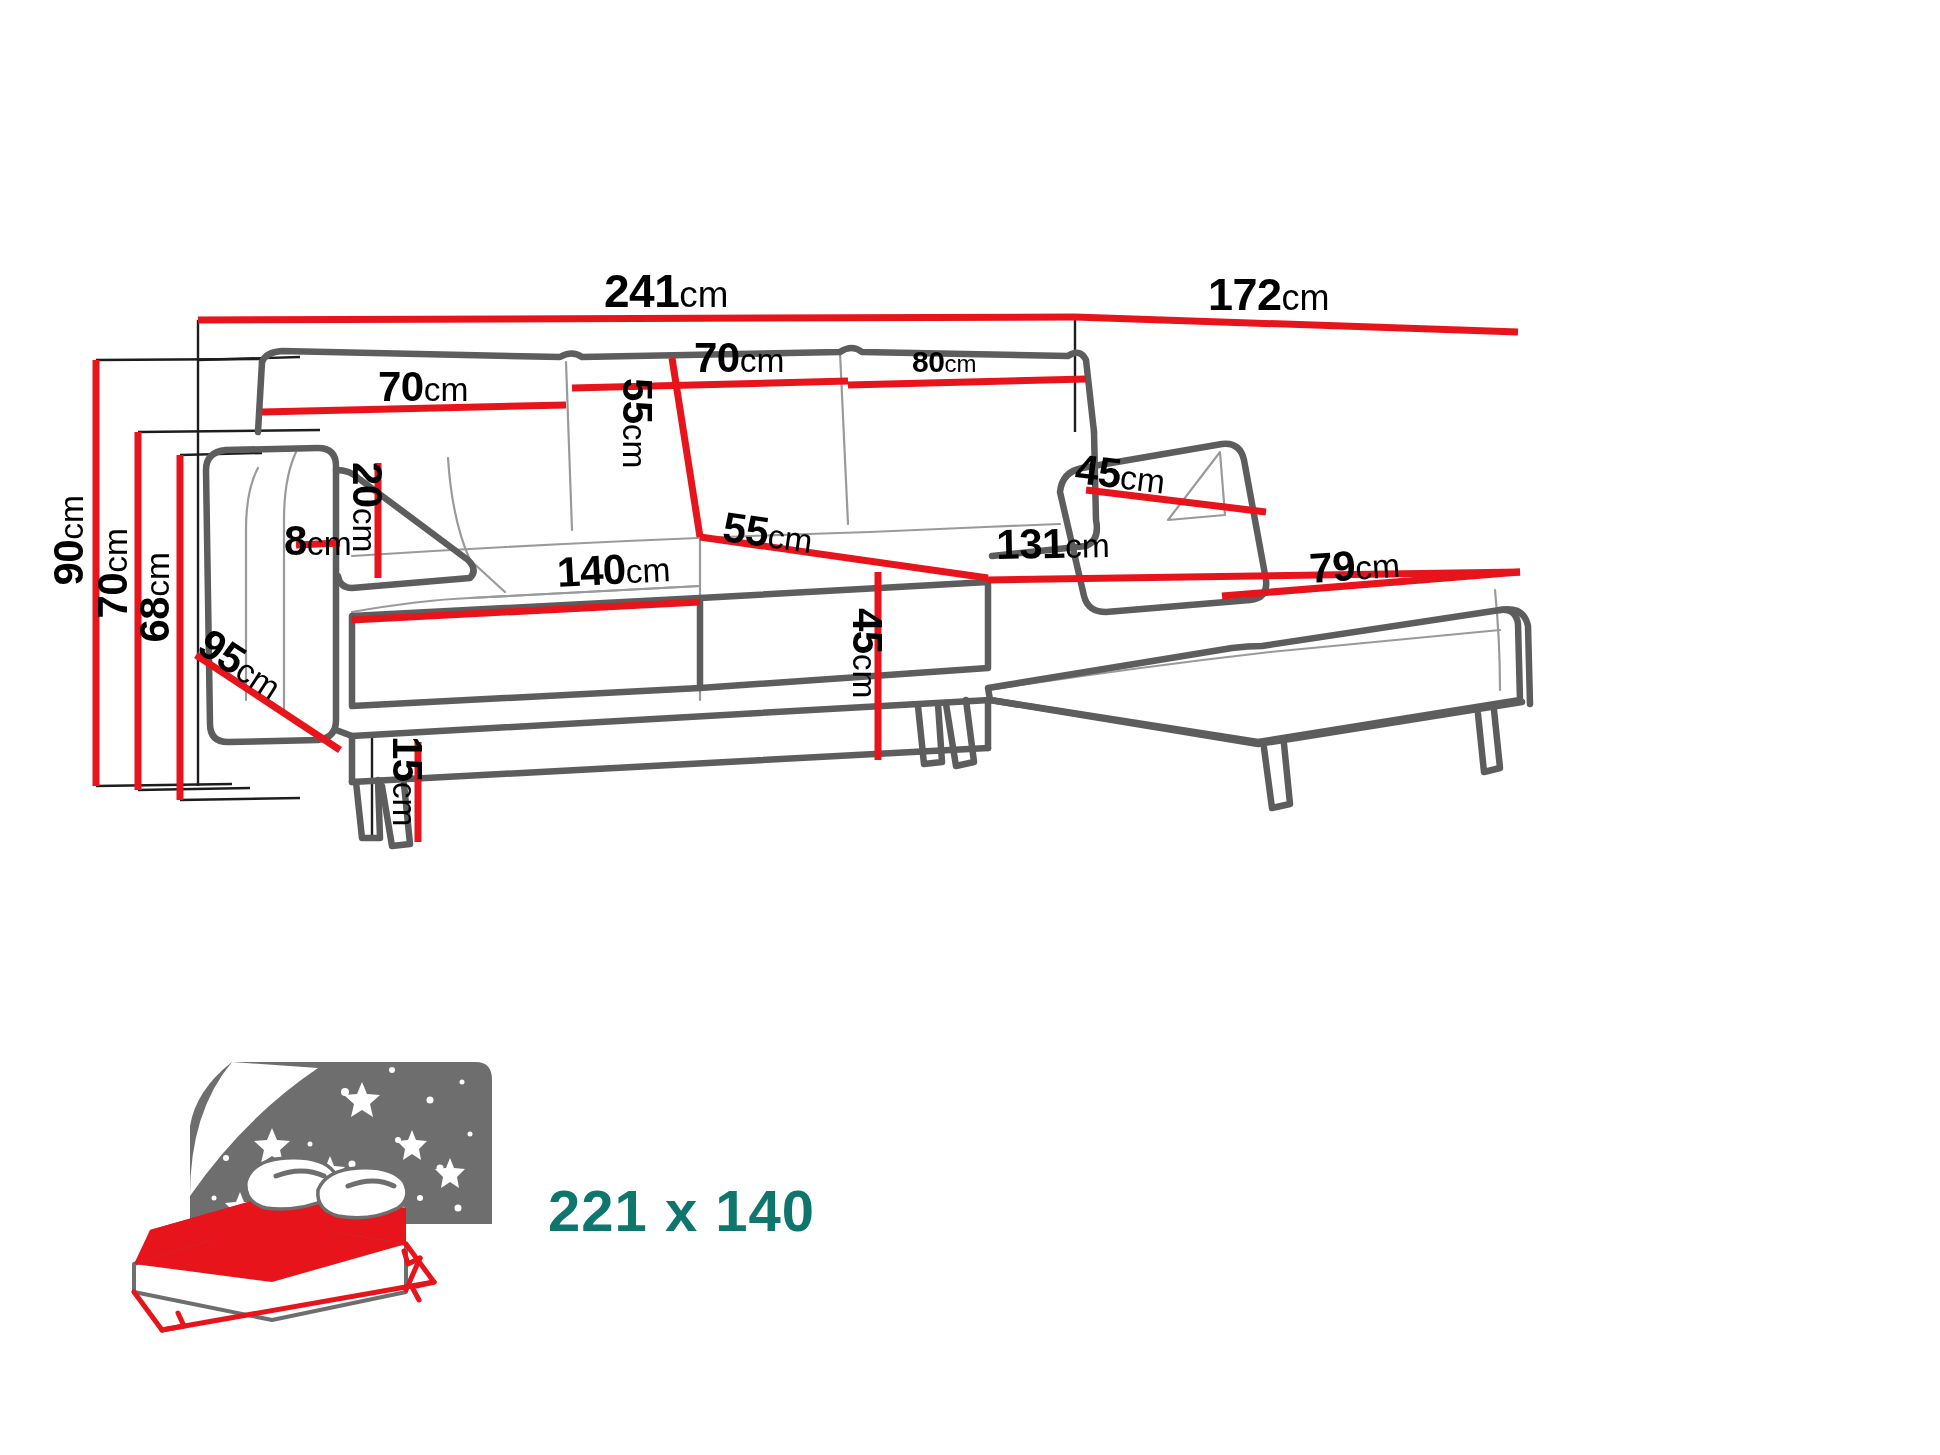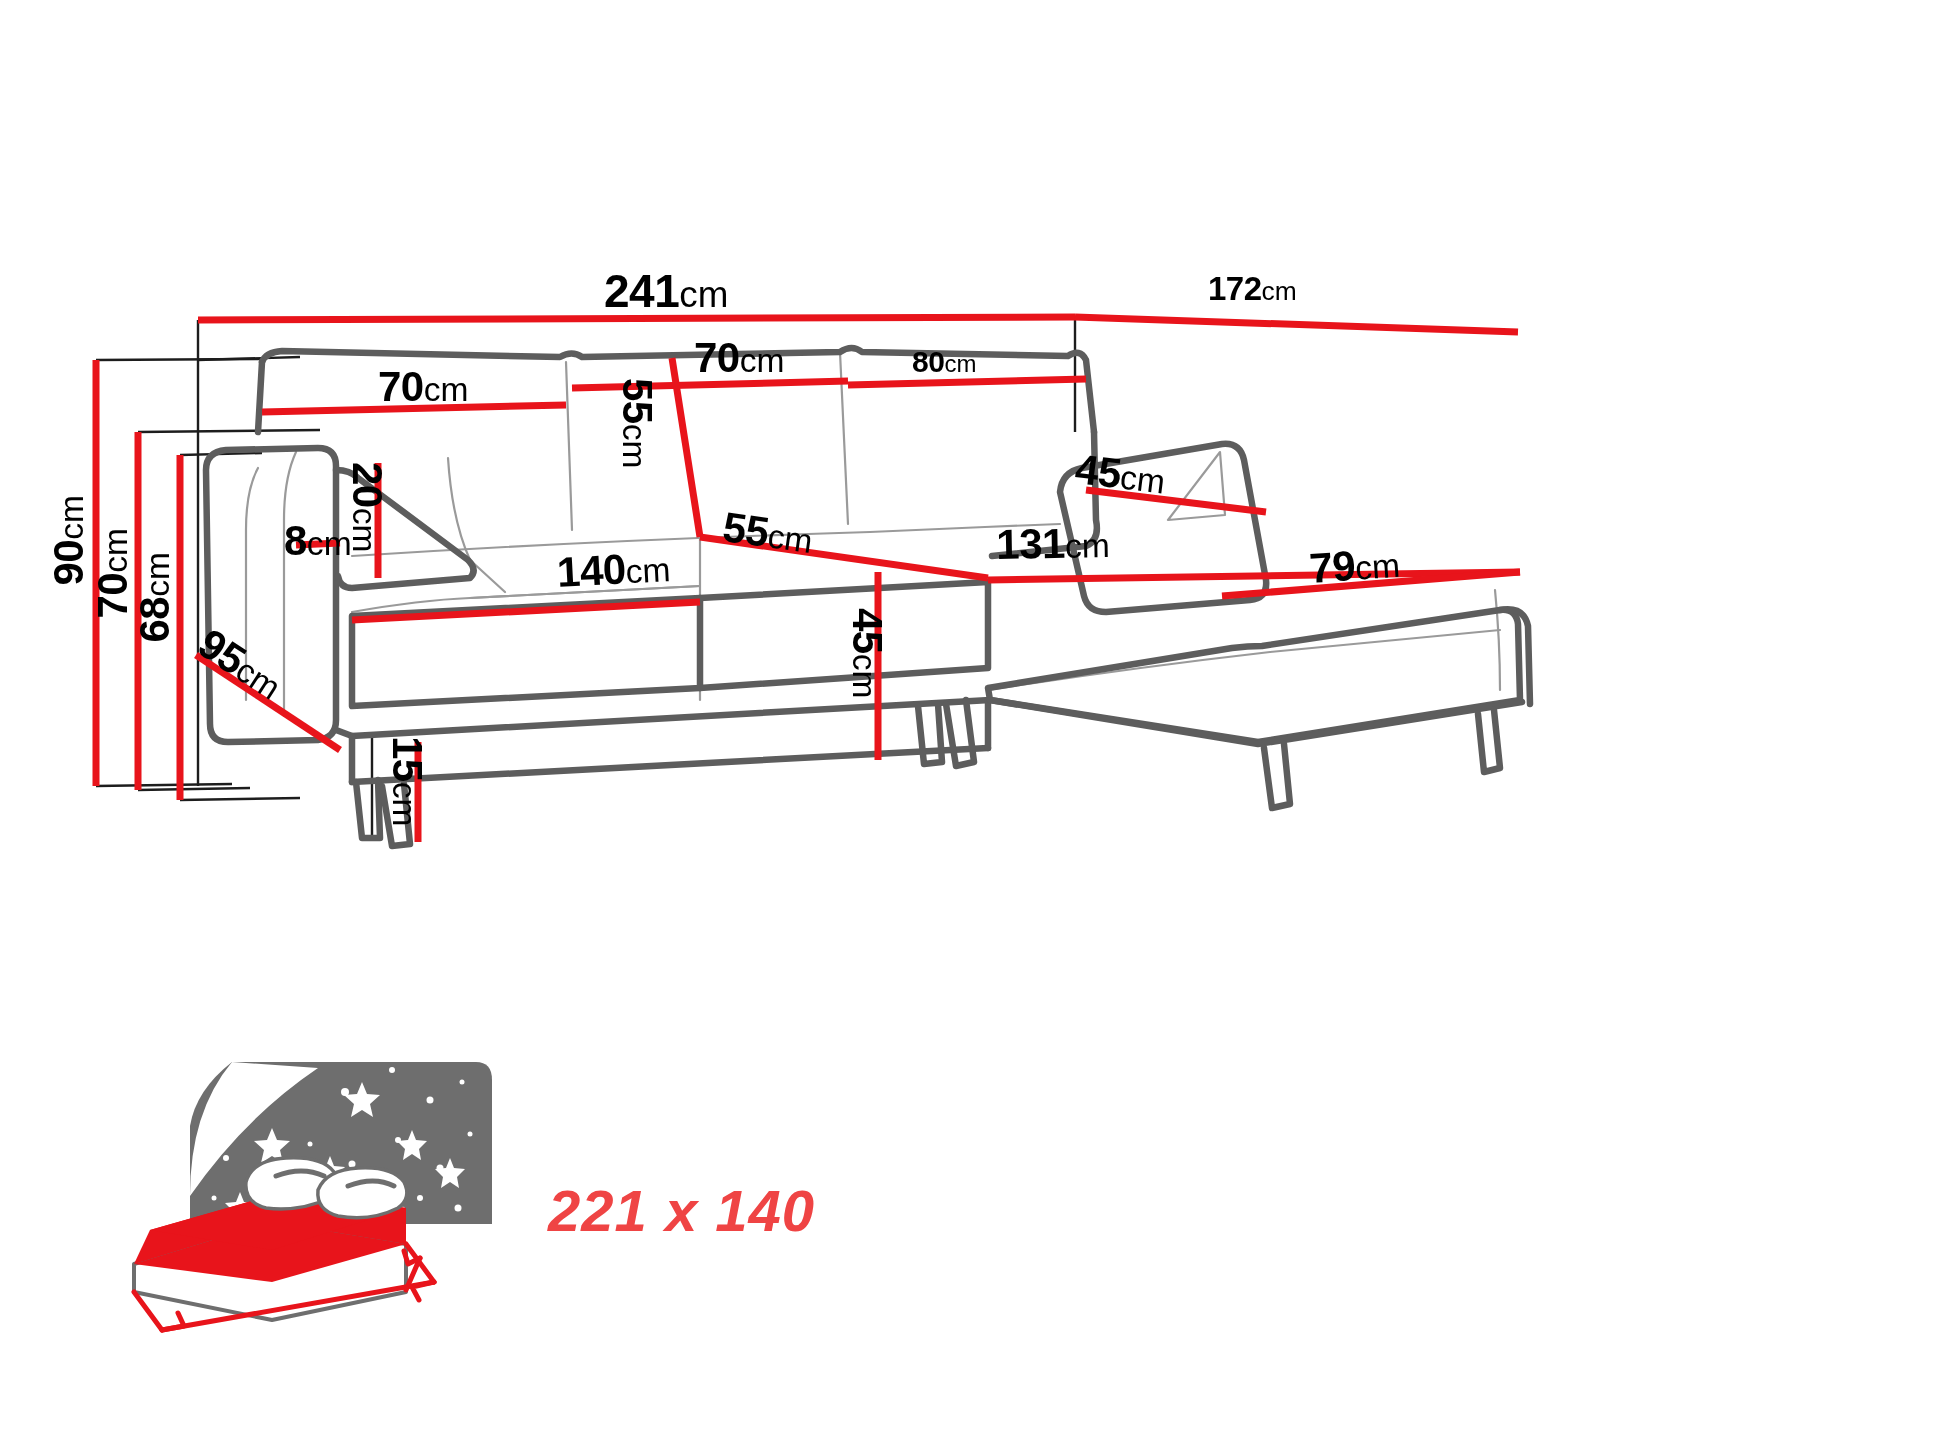--- a/index.html
+++ b/index.html
@@ -36,27 +36,26 @@
     line-height: 1;
   }
   .dim .u {
     font-weight: 400;
     font-size: 0.80em;
     letter-spacing: 0px;
   }
   .bedlabel {
     position: absolute;
     white-space: nowrap;
-    color: #ef4444;
+    color: #0f766e;
     font-family: "Liberation Sans", sans-serif;
     font-weight: 700;
     font-size: 58px;
     letter-spacing: 1px;
     line-height: 1;
-    font-style: italic;
   }
 </style>
 </head>
 <body>
 
 <div id="stage">
 
   <svg id="drawing" viewBox="0 0 1940 1455" xmlns="http://www.w3.org/2000/svg">
 
     <g stroke="#1d1d1d" stroke-width="2.4" fill="none" stroke-linecap="butt">
@@ -277,21 +276,21 @@
         <path d="M162 1330 l22 -4 -6 -13"></path>
         <path d="M434 1282 l-22 5 7 13"></path>
         <path d="M406 1290 L420 1258"></path>
         <path d="M420 1258 l-12 6 -4 -13"></path>
       </g>
     </g>
   </svg>
 
   <div class="dim" style="left:604px; top:268px; font-size:46px;"><span>241</span><span class="u">cm</span></div>
 
-  <div class="dim" style="left:1208px; top:272px; font-size:33px;"><span>172</span><span class="u">cm</span></div>
+  <div class="dim" style="left:1208px; top:272px; font-size:45px;"><span>172</span><span class="u">cm</span></div>
 
   <div class="dim" style="left:378px; top:366px; font-size:42px;"><span>70</span><span class="u">cm</span></div>
 
   <div class="dim" style="left:694px; top:337px; font-size:42px;"><span>70</span><span class="u">cm</span></div>
 
   <div class="dim" style="left:912px; top:347px; font-size:30px;"><span>80</span><span class="u">cm</span></div>
 
   <div class="dim" style="left:658px; top:378px; font-size:42px; transform-origin:left top; transform:rotate(90deg);"><span>55</span><span class="u">cm</span></div>
 
   <div class="dim" style="left:48px; top:495px; font-size:42px; transform-origin:left top; transform:rotate(-90deg) translate(-100%,0);"><span>90</span><span class="u">cm</span></div>

